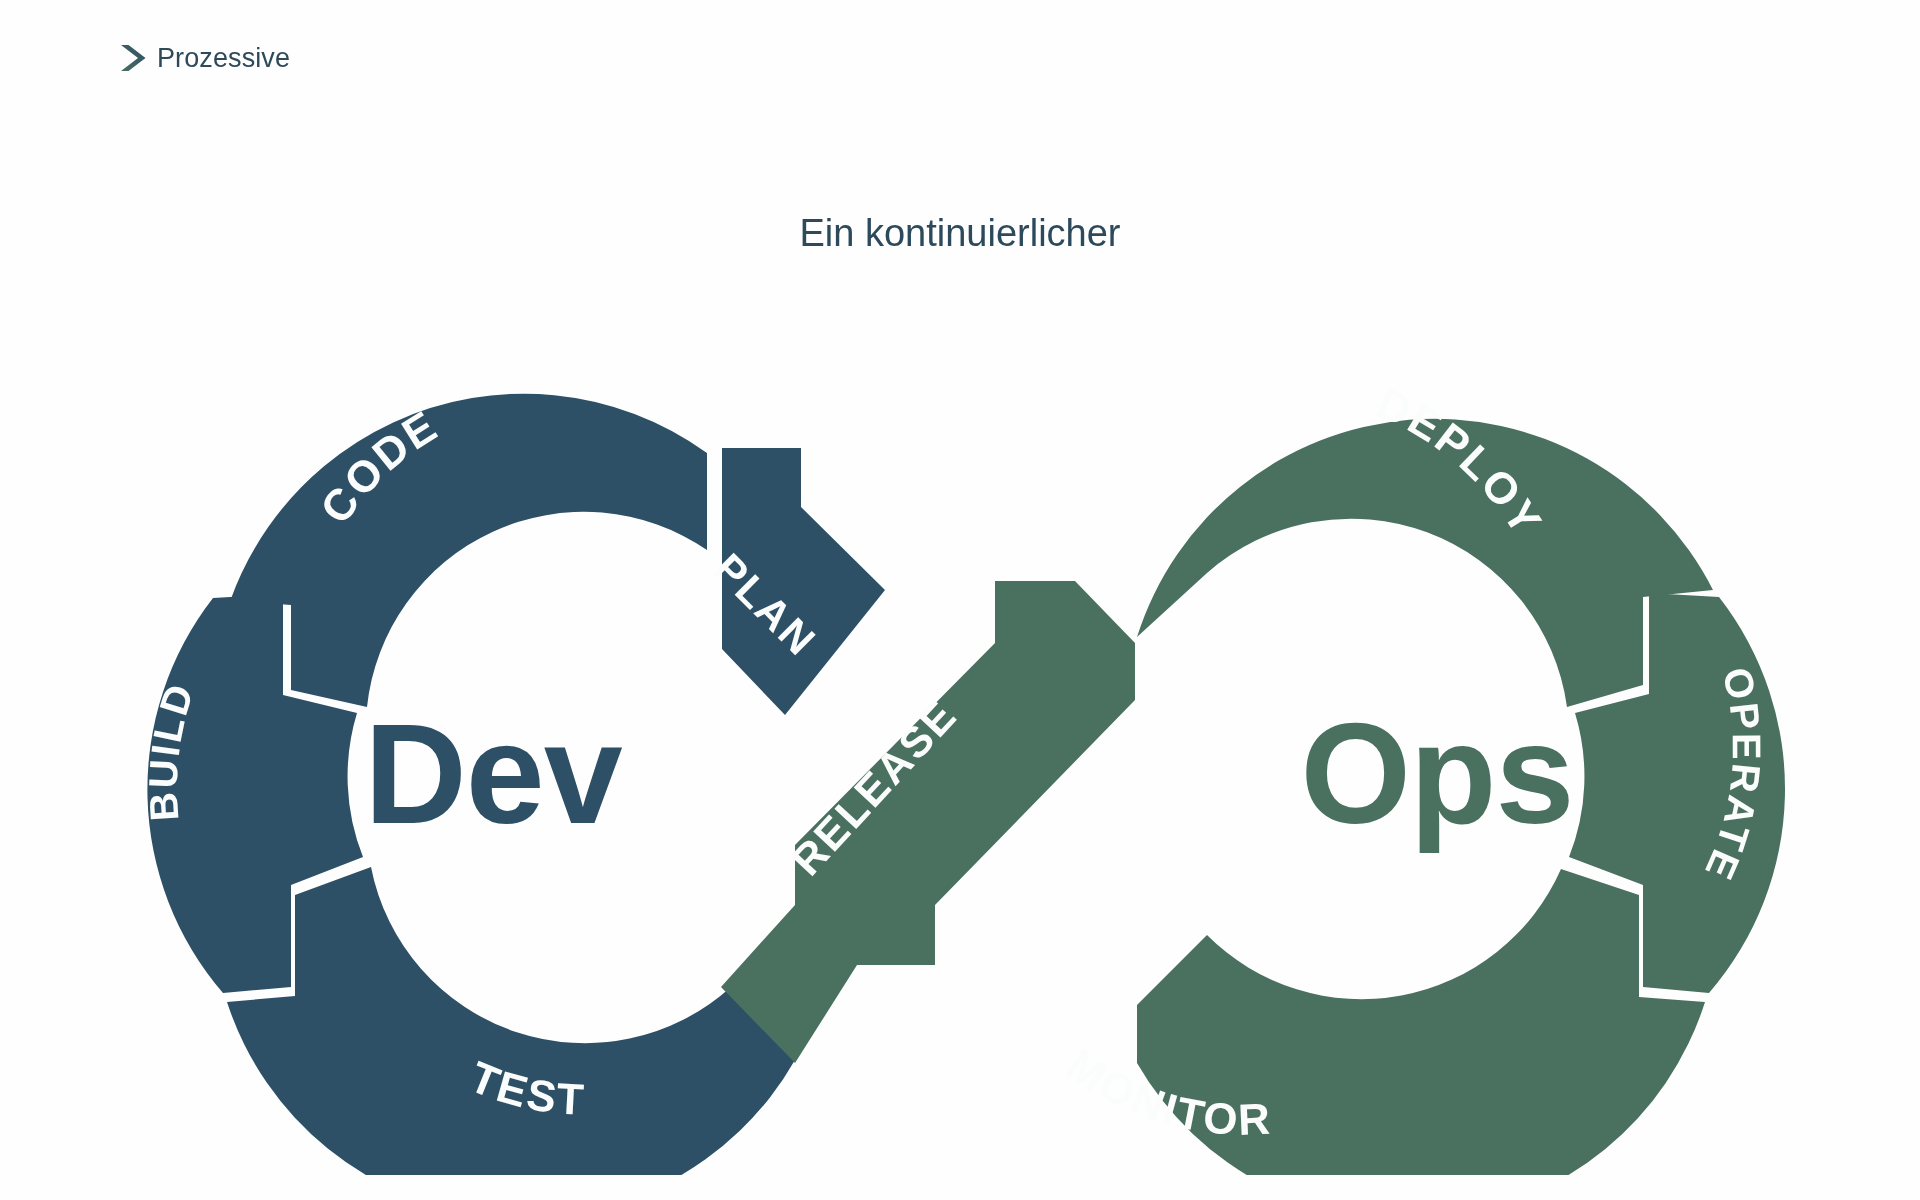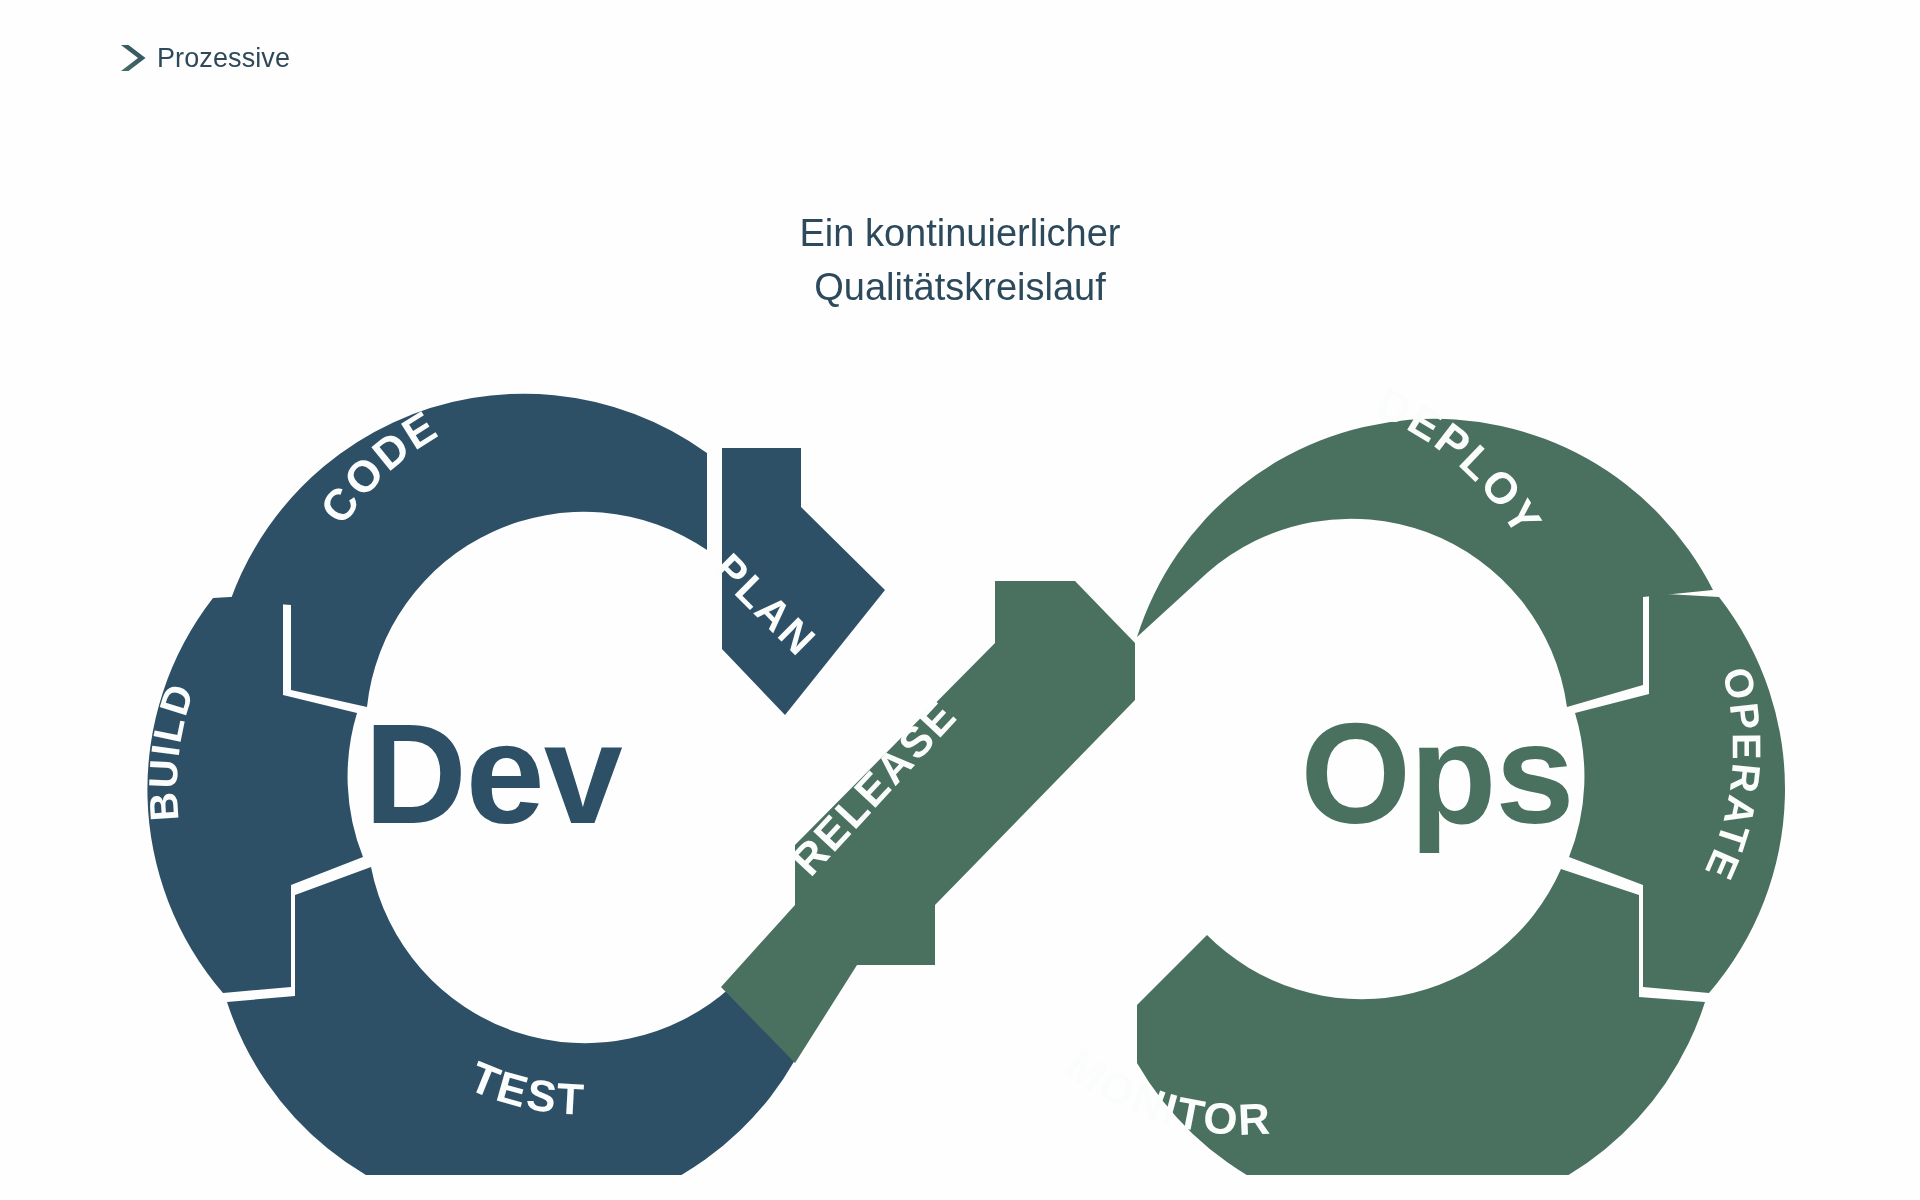--- a/index.html
+++ b/index.html
@@ -80,21 +80,20 @@
           <stop offset="100%" stop-color="#2d5066"></stop>
         </linearGradient>
       </defs>
       <path d="M3 3 L20 16 L3 29 L10.5 29 L27.5 16 L10.5 3 Z" fill="url(#chevGrad)"></path>
     </svg>
     <span class="logo-text">Prozessive</span>
   </div>
 
   <div class="subtitle">
     <span class="sub-line">Ein kontinuierlicher</span>
-    <span class="sub-line">Qualitätskreislauf</span>
   </div>
 
   <div class="diagram">
     <svg viewBox="0 0 1740 930" xmlns="http://www.w3.org/2000/svg">
       <defs>
 
         <path id="p-code" d="M 205 430 A 275 275 0 0 1 480 155" fill="none"></path>
         <path id="p-build" d="M 88 600 A 282 282 0 0 1 110 420" fill="none"></path>
         <path id="p-test" d="M 300 795 A 280 280 0 0 0 520 868" fill="none"></path>
         <path id="p-plan" d="M 590 300 L 730 440" fill="none"></path>

